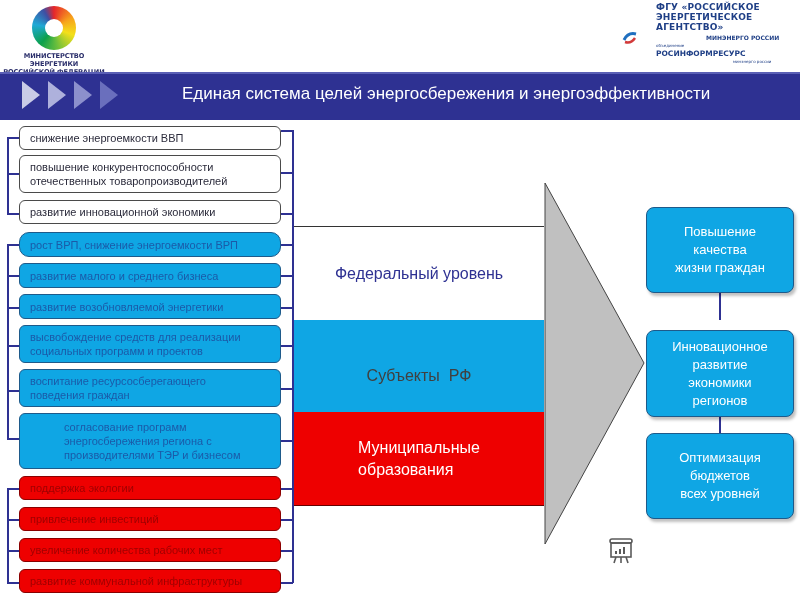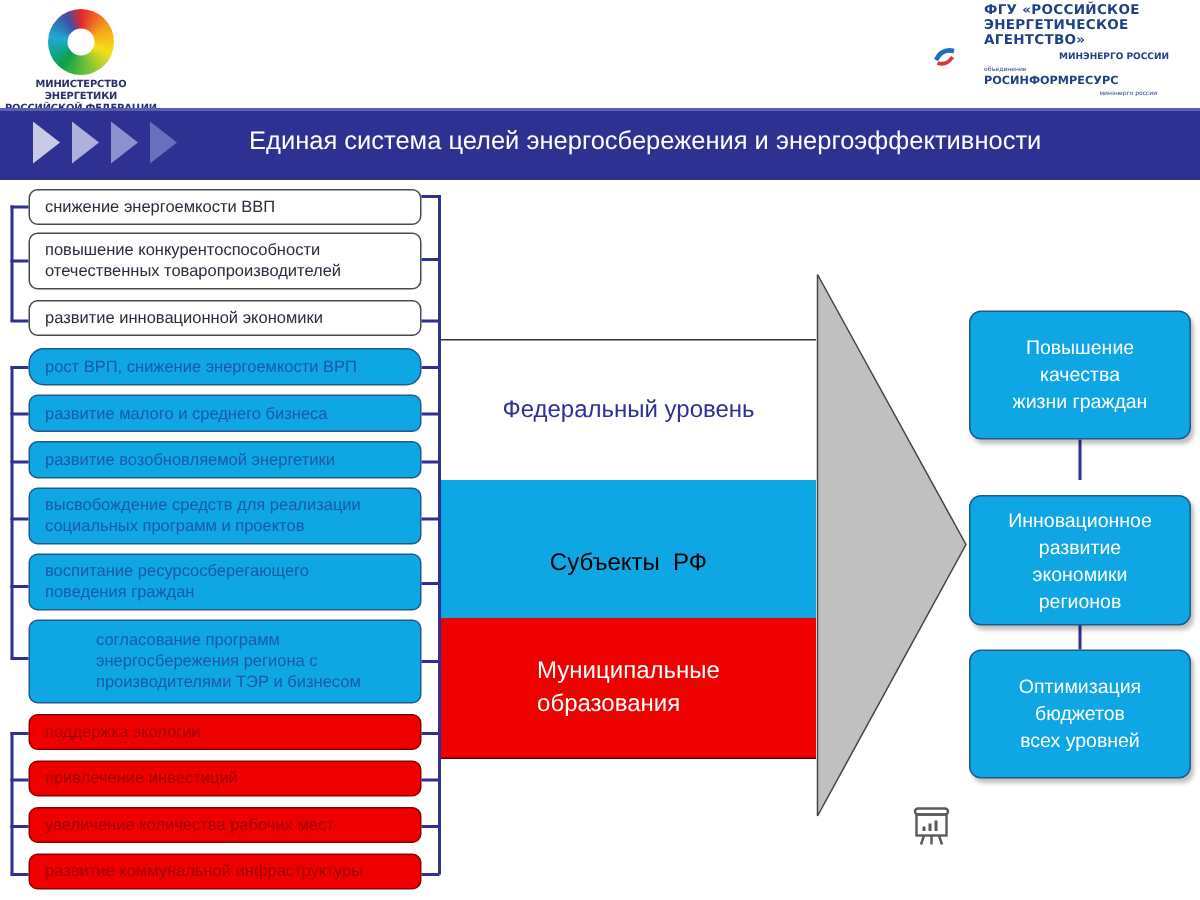--- a/index.html
+++ b/index.html
@@ -17,37 +17,37 @@
   .rea-title { left: 656px; top: 2px; font-size: 9px; line-height: 10px; font-weight: bold; color: #1f3f86; letter-spacing: 0.2px; }
   .rea-sub1 { left: 706px; top: 34px; font-size: 6px; font-weight: bold; color: #1f3f86; }
   .rea-assoc { left: 656px; top: 43px; font-size: 4px; color: #1f3f86; }
   .rea-org { left: 656px; top: 49px; font-size: 7.5px; font-weight: bold; color: #1f3f86; }
   .rea-sub2 { left: 733px; top: 59px; font-size: 4px; color: #1f3f86; }
 
   
   .title-bar { left: 0; top: 72px; width: 800px; height: 48px; background: #2e3192;
     border-top: 2px solid #5a5fb5; }
   .chev { top: 81px; width: 0; height: 0; border-top: 14px solid transparent; border-bottom: 14px solid transparent; border-left-width: 18px; border-left-style: solid; }
-  .title-text { left: 166px; top: 84px; font-family: "Liberation Sans", sans-serif; font-size: 17px; color: #ffffff; white-space: nowrap; }
+  .title-text { left: 182px; top: 84px; font-family: "Liberation Sans", sans-serif; font-size: 17px; color: #ffffff; white-space: nowrap; }
 
   
   .goal { left: 19px; width: 262px; border-radius: 6px; border: 1.5px solid #3a3a3a;
     font-family: "Liberation Sans", sans-serif; font-size: 11px; line-height: 14px;
     padding: 0 10px; display: flex; align-items: center; }
   .goal.white { background: #ffffff; color: #2b2b3b; border-color: #4a4a4a; }
   .goal.blue { background: #0fa6e4; color: #1b5aa8; border-color: #1e5a8a; }
   .goal.red { background: #ee0000; color: #a00000; border-color: #8a0000; }
 
   .bracket { background: #2e3192; }
 
   
   .level { left: 294px; width: 250px; display: flex; align-items: center; justify-content: center; text-align: left;
     font-family: "Liberation Sans", sans-serif; }
   .level.fed { top: 226px; height: 94px; background: #ffffff; color: #2e3192; font-size: 16px; border-top: 1px solid #333; }
-  .level.sub { top: 320px; height: 112px; background: #0fa6e4; color: #000000; font-size: 16px; }
+  .level.sub { top: 320px; height: 112px; background: #0fa6e4; color: #404040; font-size: 16px; }
   .level.mun { top: 412px; height: 94px; background: #ee0000; color: #ffffff; font-size: 16px; line-height: 22px; border-bottom: 1px solid #600; }
 
   .arrow-tri { left: 544px; top: 182px; }
 
   
   .out { left: 646px; width: 148px; border-radius: 8px; background: #0fa6e4; border: 1.5px solid #1e5a8a;
     color: #ffffff; text-align: center; font-family: "Liberation Sans", sans-serif; font-size: 13px; line-height: 18px;
     display: flex; align-items: center; justify-content: center; box-shadow: 2px 3px 3px rgba(0,0,0,0.25); }
   .out-link { left: 719px; width: 1.5px; background: #2e3192; }
 

